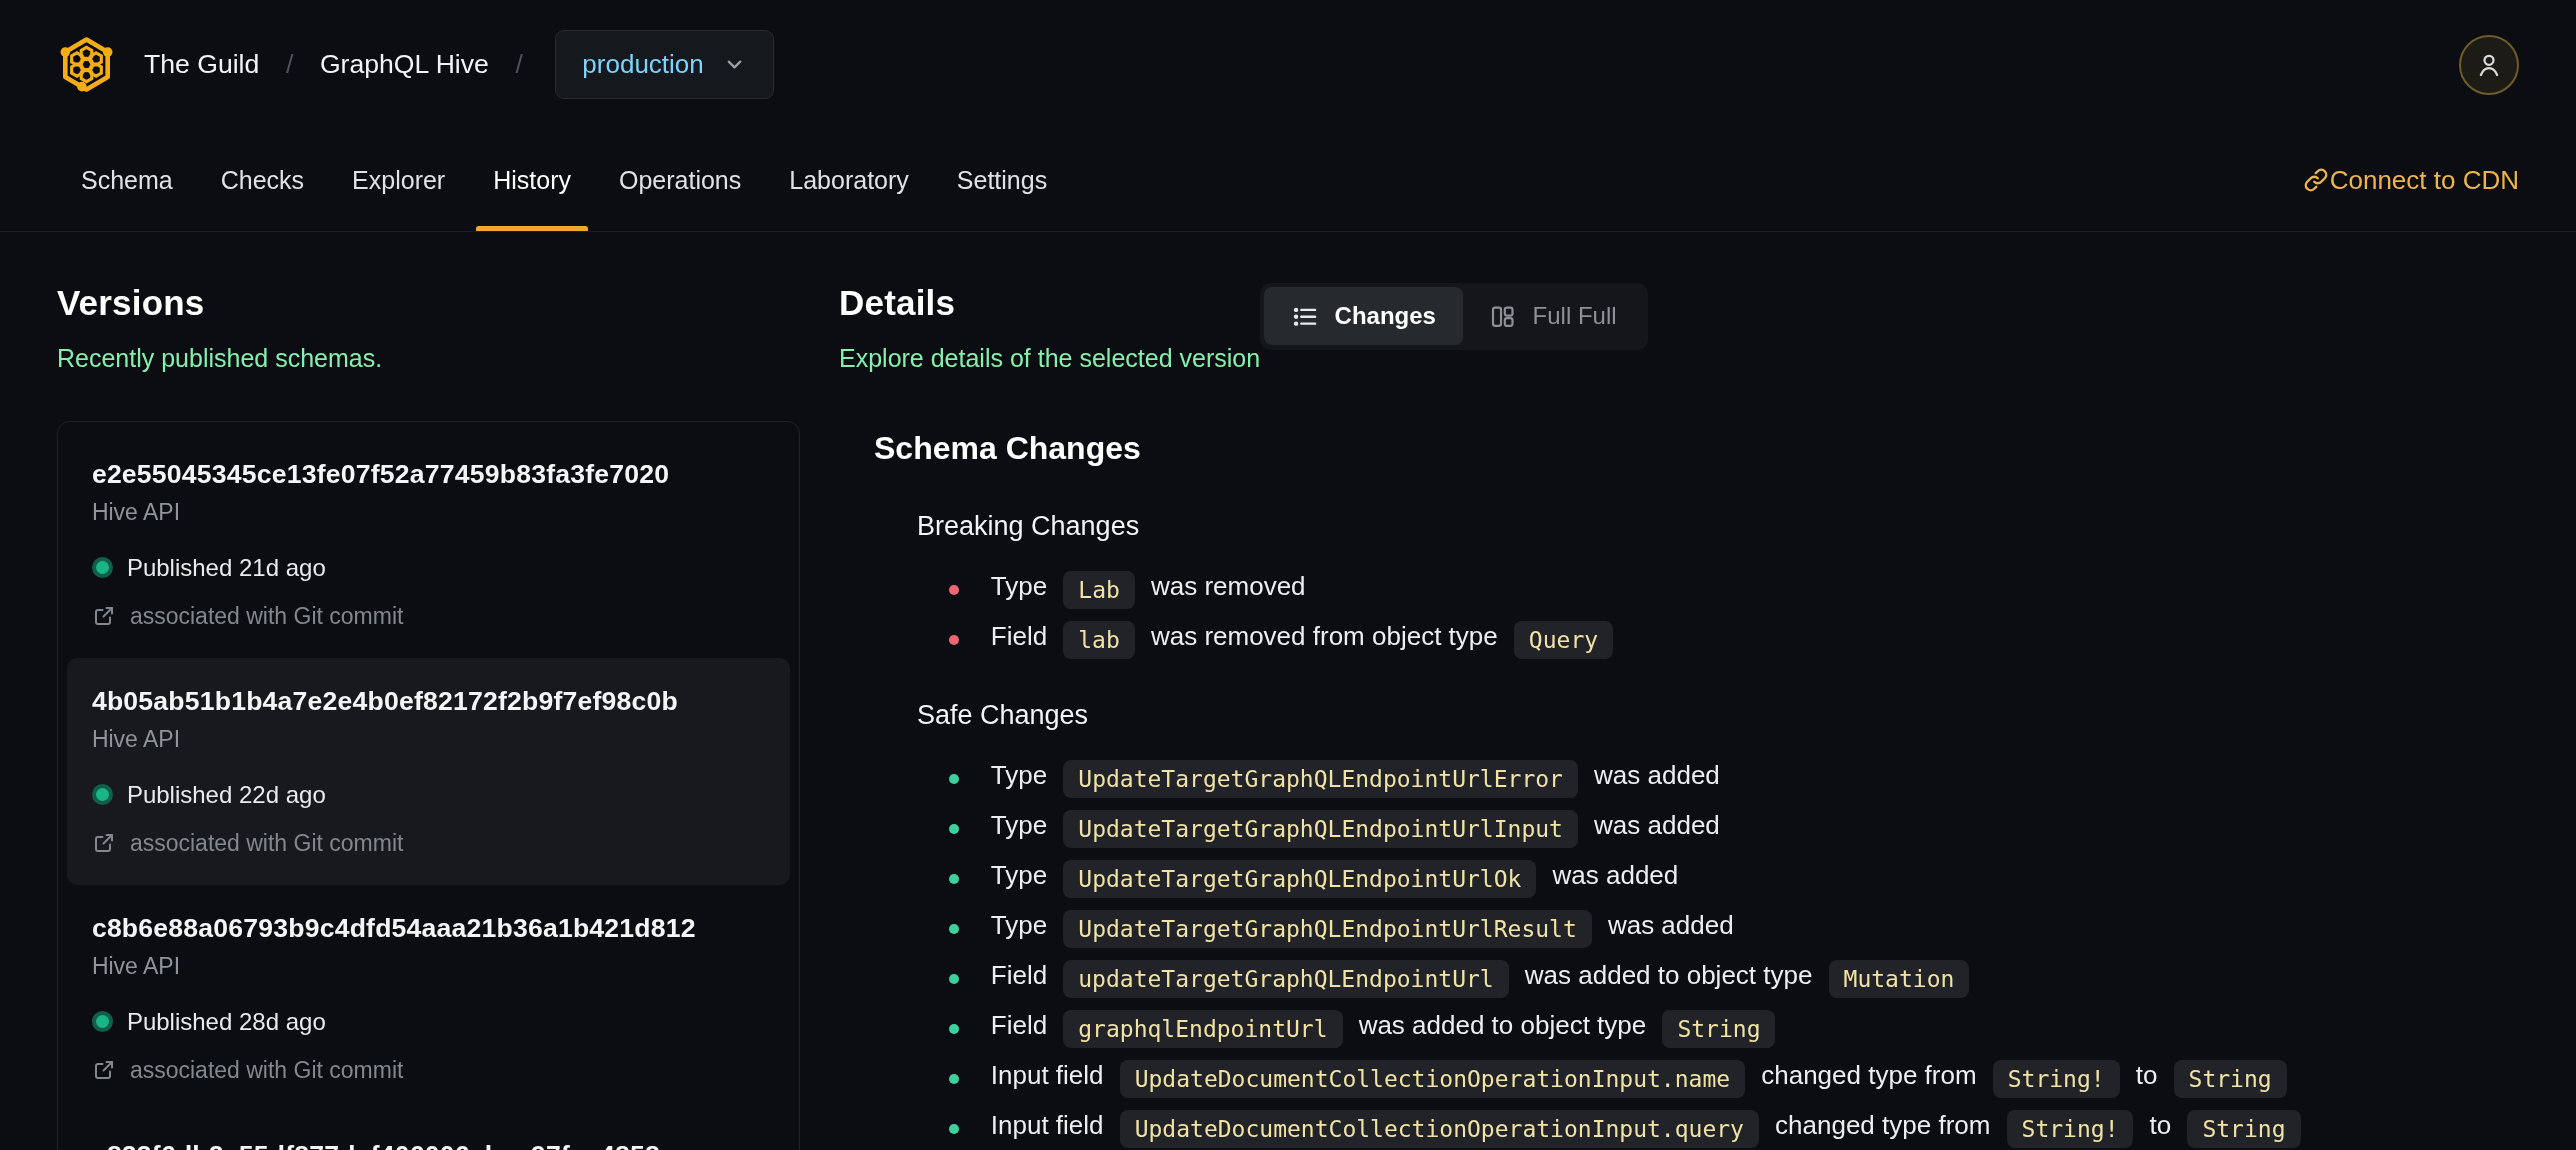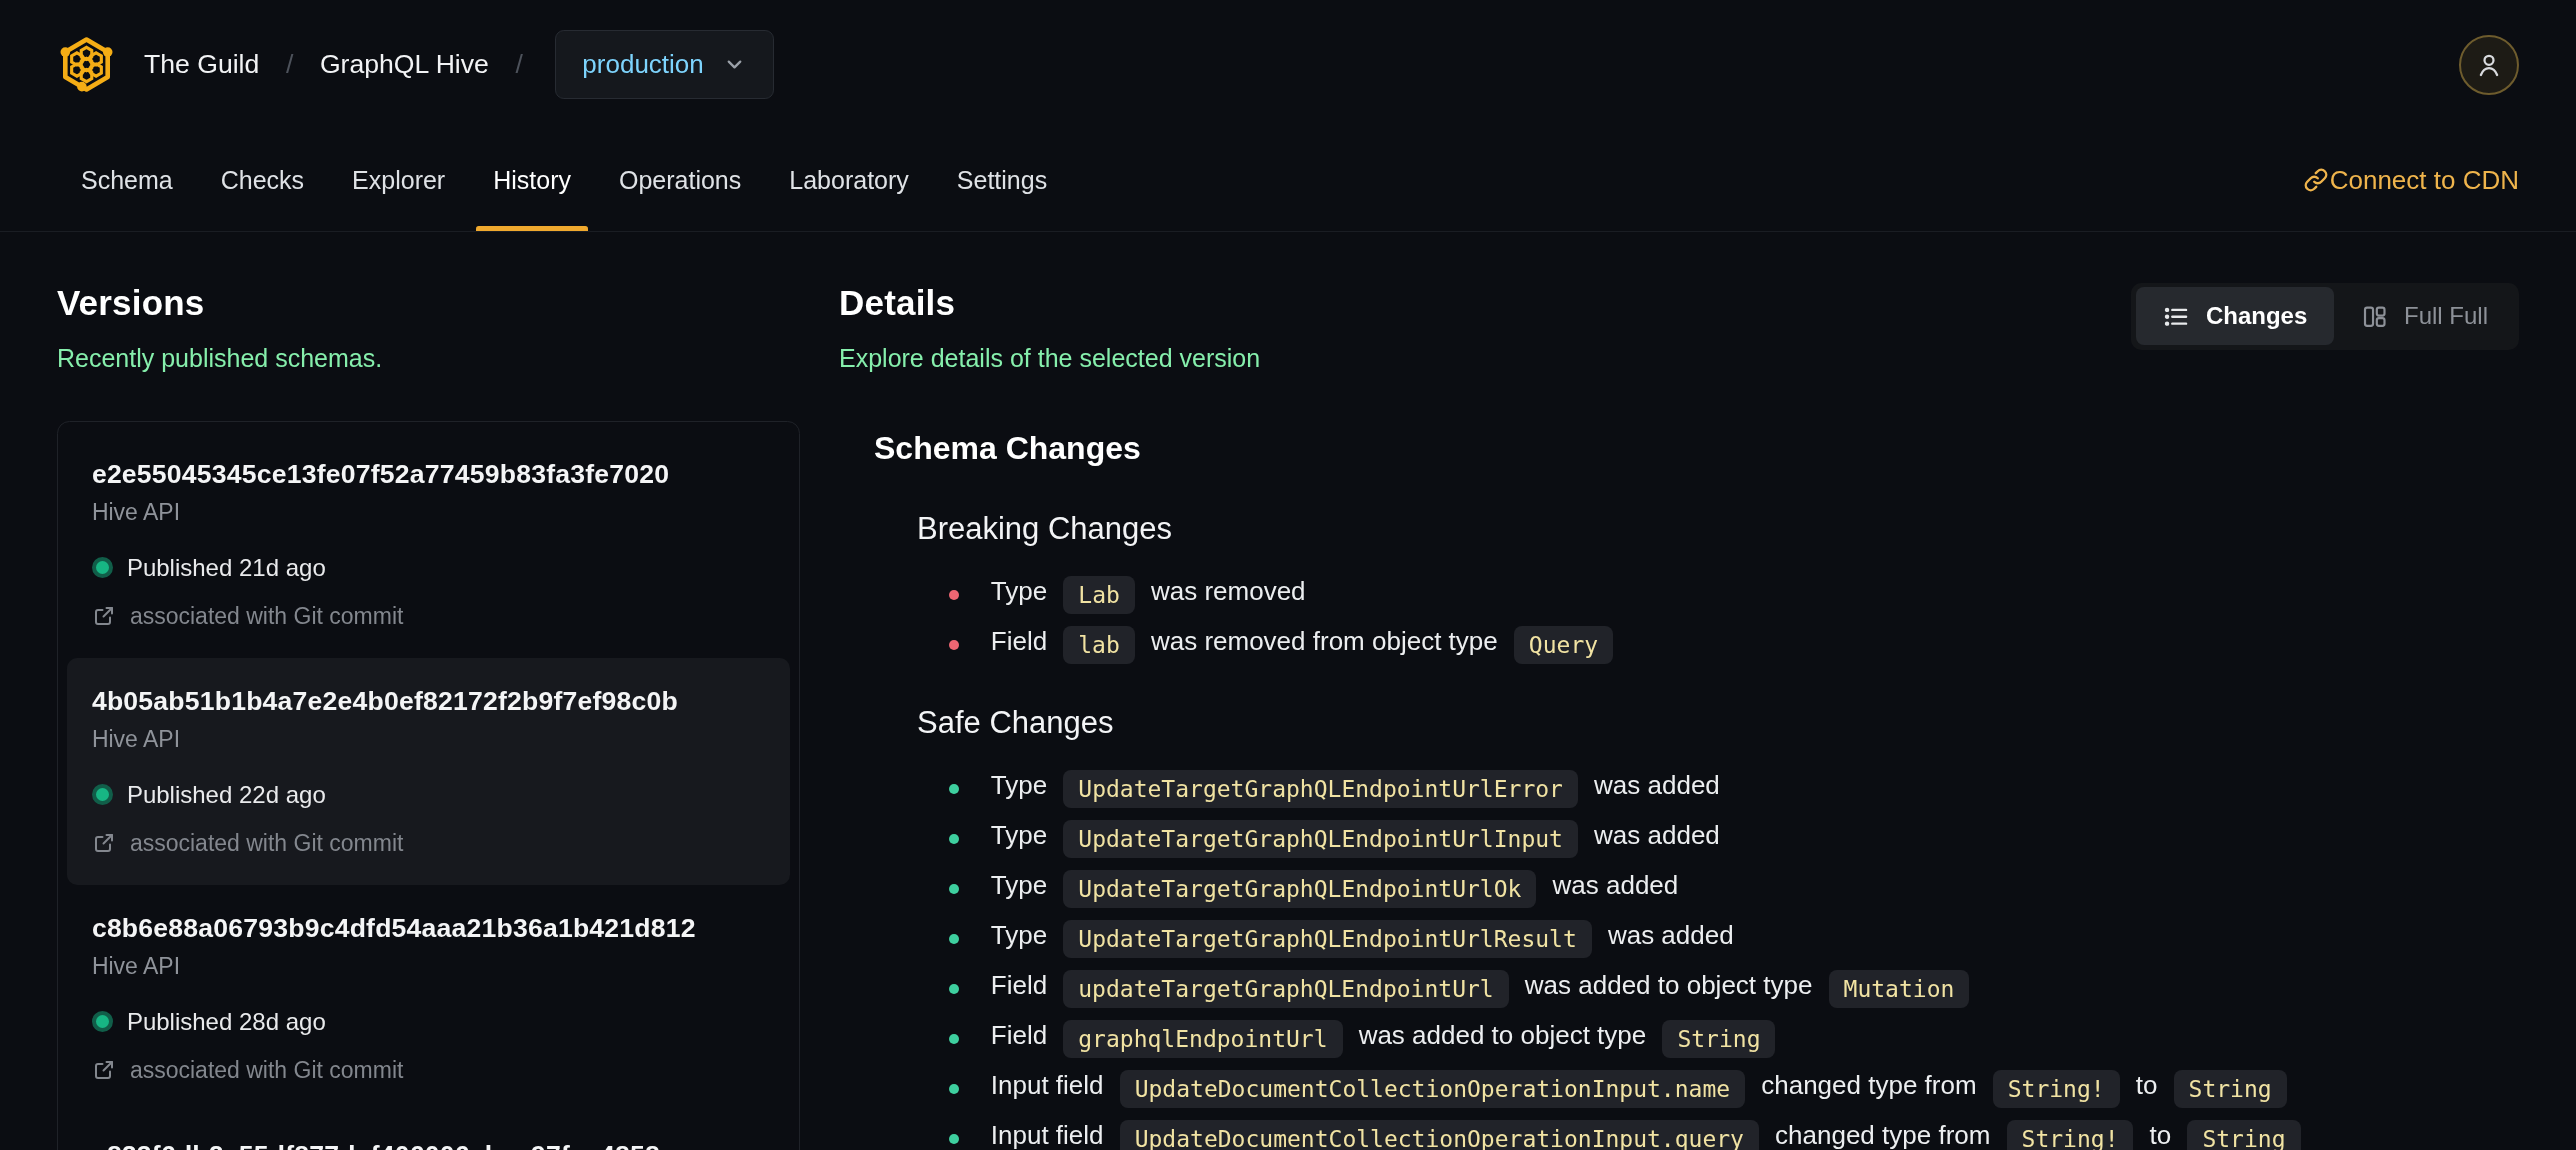--- a/index.html
+++ b/index.html
@@ -61,37 +61,37 @@
   .version-card { padding:28px 25px; border-radius:10.6px; cursor:pointer; }
   .version-card.selected { background:#17191e; }
   .v-hash { font-size:26.6px; font-weight:600; color:#f4f5f6; letter-spacing:0.2px; }
   .v-service { margin-top:8.9px; font-size:23px; color:#8f939a; }
   .v-status { margin-top:28px; display:flex; align-items:center; gap:14px; font-size:24px; color:#e9eaec; }
   .v-dot { width:21px; height:21px; border-radius:50%; background:#17b684; border:4.4px solid #115e49; flex:none; }
   .v-git { margin-top:21px; display:flex; align-items:center; gap:14px; font-size:23px; color:#83878e; }
   .v-git svg { width:24px; height:24px; stroke:#83878e; flex:none; }
 
   
-  .details-head { display:flex; align-items:flex-start; justify-content:space-between; }
+  .details-head { display:flex; align-items:flex-start; }
   .view-toggle { display:flex; background:#141619; border-radius:10.6px; padding:4.4px; }
   .toggle-btn {
     display:flex; align-items:center; gap:16px; padding:15px 26.6px; border-radius:8px;
     font-size:24px; color:#8d9198; cursor:pointer; background:none; border:none; font-family:inherit; font-weight:500;
   }
   .toggle-btn.active { background:#26292e; color:#ffffff; font-weight:600; }
   .toggle-btn svg { width:27.5px; height:27.5px; }
   .toggle-btn.active svg { stroke:#e8eaec; }
   .toggle-btn:not(.active) svg { stroke:#8d9198; }
 
   
   .schema-changes { margin-top:57px; padding-left:35px; }
   .sc-title { font-size:32px; font-weight:700; color:#ffffff; }
   .change-group { margin-top:44px; padding-left:43px; }
   .change-group + .change-group { margin-top:35px; }
-  .cg-title { font-size:31px; font-weight:500; color:#f3f4f6; }
+  .cg-title { font-size:27px; font-weight:500; color:#f3f4f6; }
   .change-list { list-style:none; margin-top:23px; padding-left:32px; }
   .change-item { display:flex; align-items:center; min-height:50px; }
   .bullet { width:9.8px; height:9.8px; border-radius:50%; flex:none; margin-right:32px; }
   .bullet.breaking { background:#ee6672; }
   .bullet.safe { background:#3ecf9f; }
   .parts { display:flex; align-items:flex-start; flex-wrap:nowrap; }
   .seg { font-size:26px; color:#eceef0; white-space:pre; }
   .chip {
     font-family:"DejaVu Sans Mono","Liberation Mono",monospace;
     font-size:23px; color:#f1e3a3; background:#212329; border-radius:8px;

